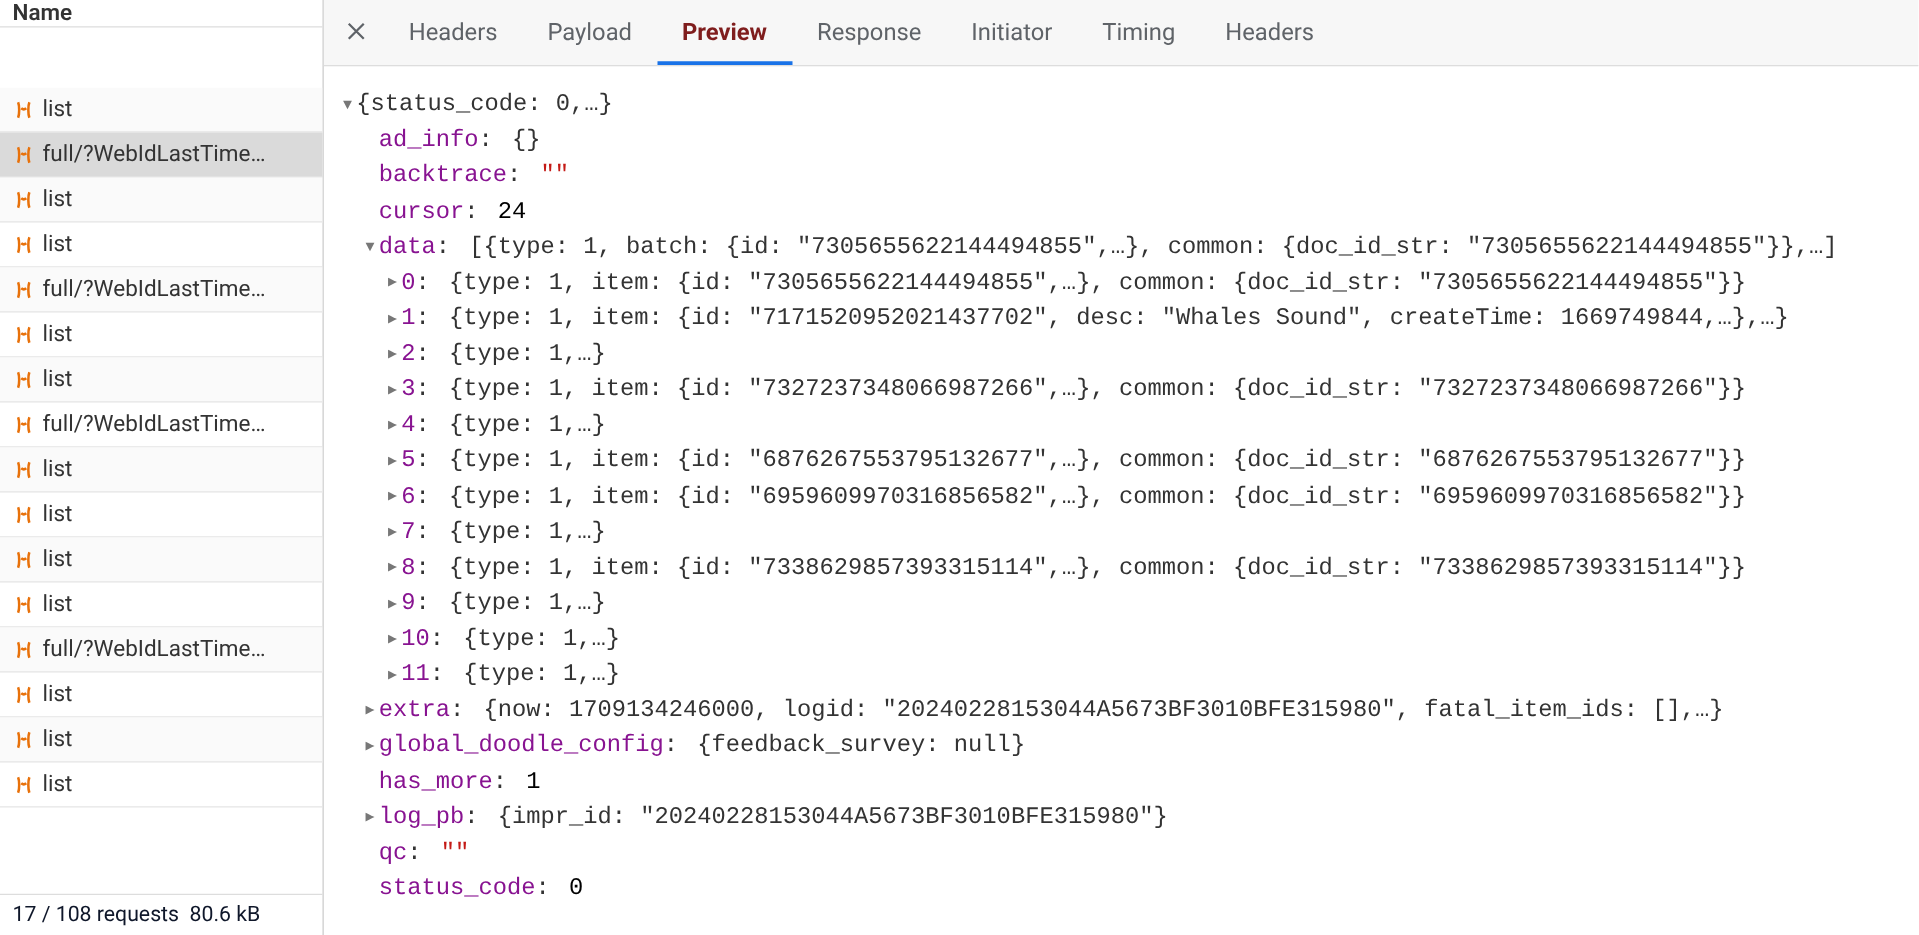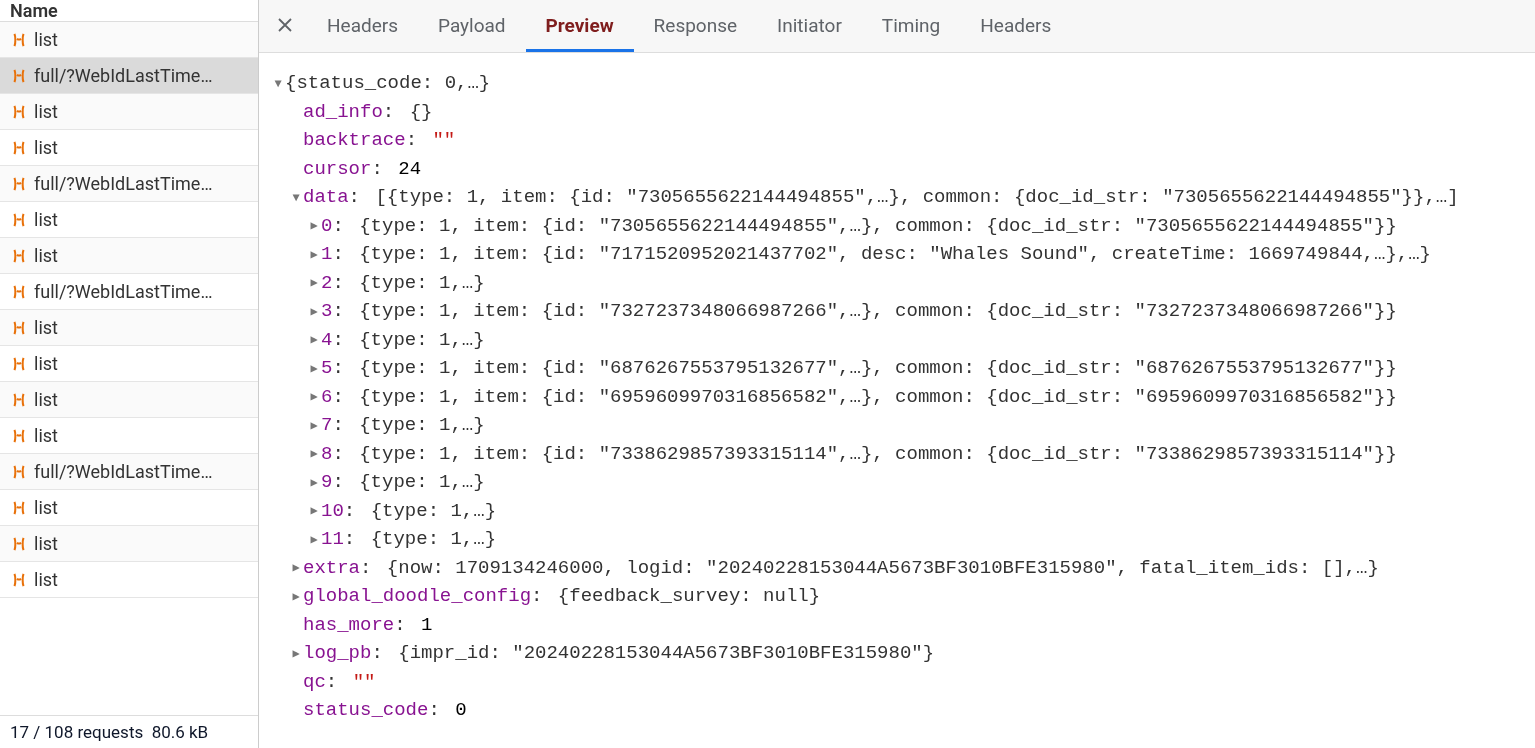--- a/index.html
+++ b/index.html
@@ -23,20 +23,21 @@
 .col-header {
   padding: 0 10px;
   font-weight: 600;
   font-size: 18px;
   border-bottom: 1px solid #ddd;
   color: #333;
 }
 .req-list {
   flex: 1;
   overflow-y: auto;
+  margin-top: 48px;
 }
 .req-row {
   display: flex;
   align-items: center;
   gap: 6px;
   padding: 7px 10px;
   border-bottom: 1px solid #e5e5e5;
   cursor: pointer;
   white-space: nowrap;
   overflow: hidden;
@@ -300,21 +301,21 @@
         <span><span class="key">backtrace</span><span class="colon">: </span><span class="str">""</span></span>
       </div>
       <div class="line">
         <span class="indent" style="width: 18px;"></span>
         <span class="arrow none"></span>
         <span><span class="key">cursor</span><span class="colon">: </span><span class="num">24</span></span>
       </div>
       <div class="line">
         <span class="indent" style="width: 18px;"></span>
         <span class="arrow expanded"></span>
-        <span><span class="key">data</span><span class="colon">: </span><span class="brace">[{type: 1, item: {id: "7305655622144494855",…}, common: {doc_id_str: "7305655622144494855"}},…]</span></span>
+        <span><span class="key">data</span><span class="colon">: </span><span class="brace">[{type: 1, batch: {id: "7305655622144494855",…}, common: {doc_id_str: "7305655622144494855"}},…]</span></span>
       </div>
       <div class="line">
         <span class="indent" style="width: 36px;"></span>
         <span class="arrow collapsed"></span>
         <span><span class="idx">0</span><span class="colon">: </span><span class="brace">{type: 1, item: {id: "7305655622144494855",…}, common: {doc_id_str: "7305655622144494855"}}</span></span>
       </div>
       <div class="line">
         <span class="indent" style="width: 36px;"></span>
         <span class="arrow collapsed"></span>
         <span><span class="idx">1</span><span class="colon">: </span><span class="brace">{type: 1, item: {id: "7171520952021437702", desc: "Whales Sound", createTime: 1669749844,…},…}</span></span>

